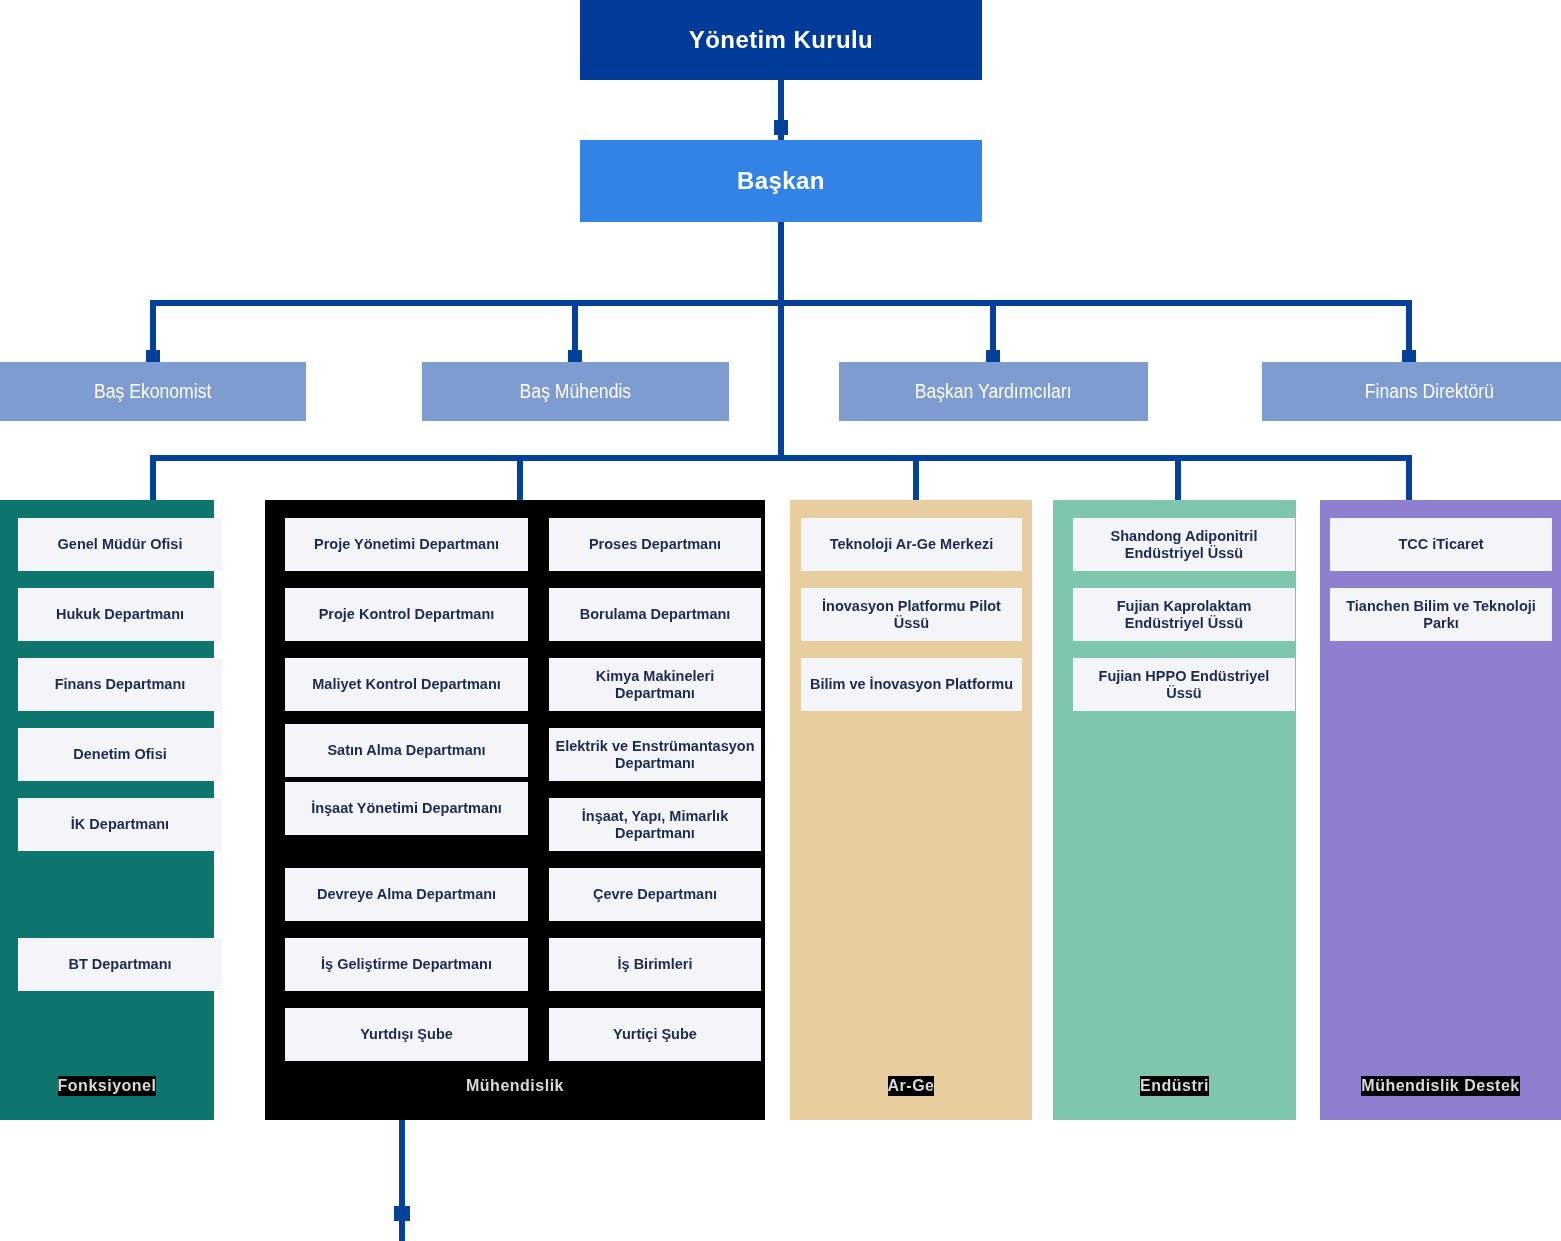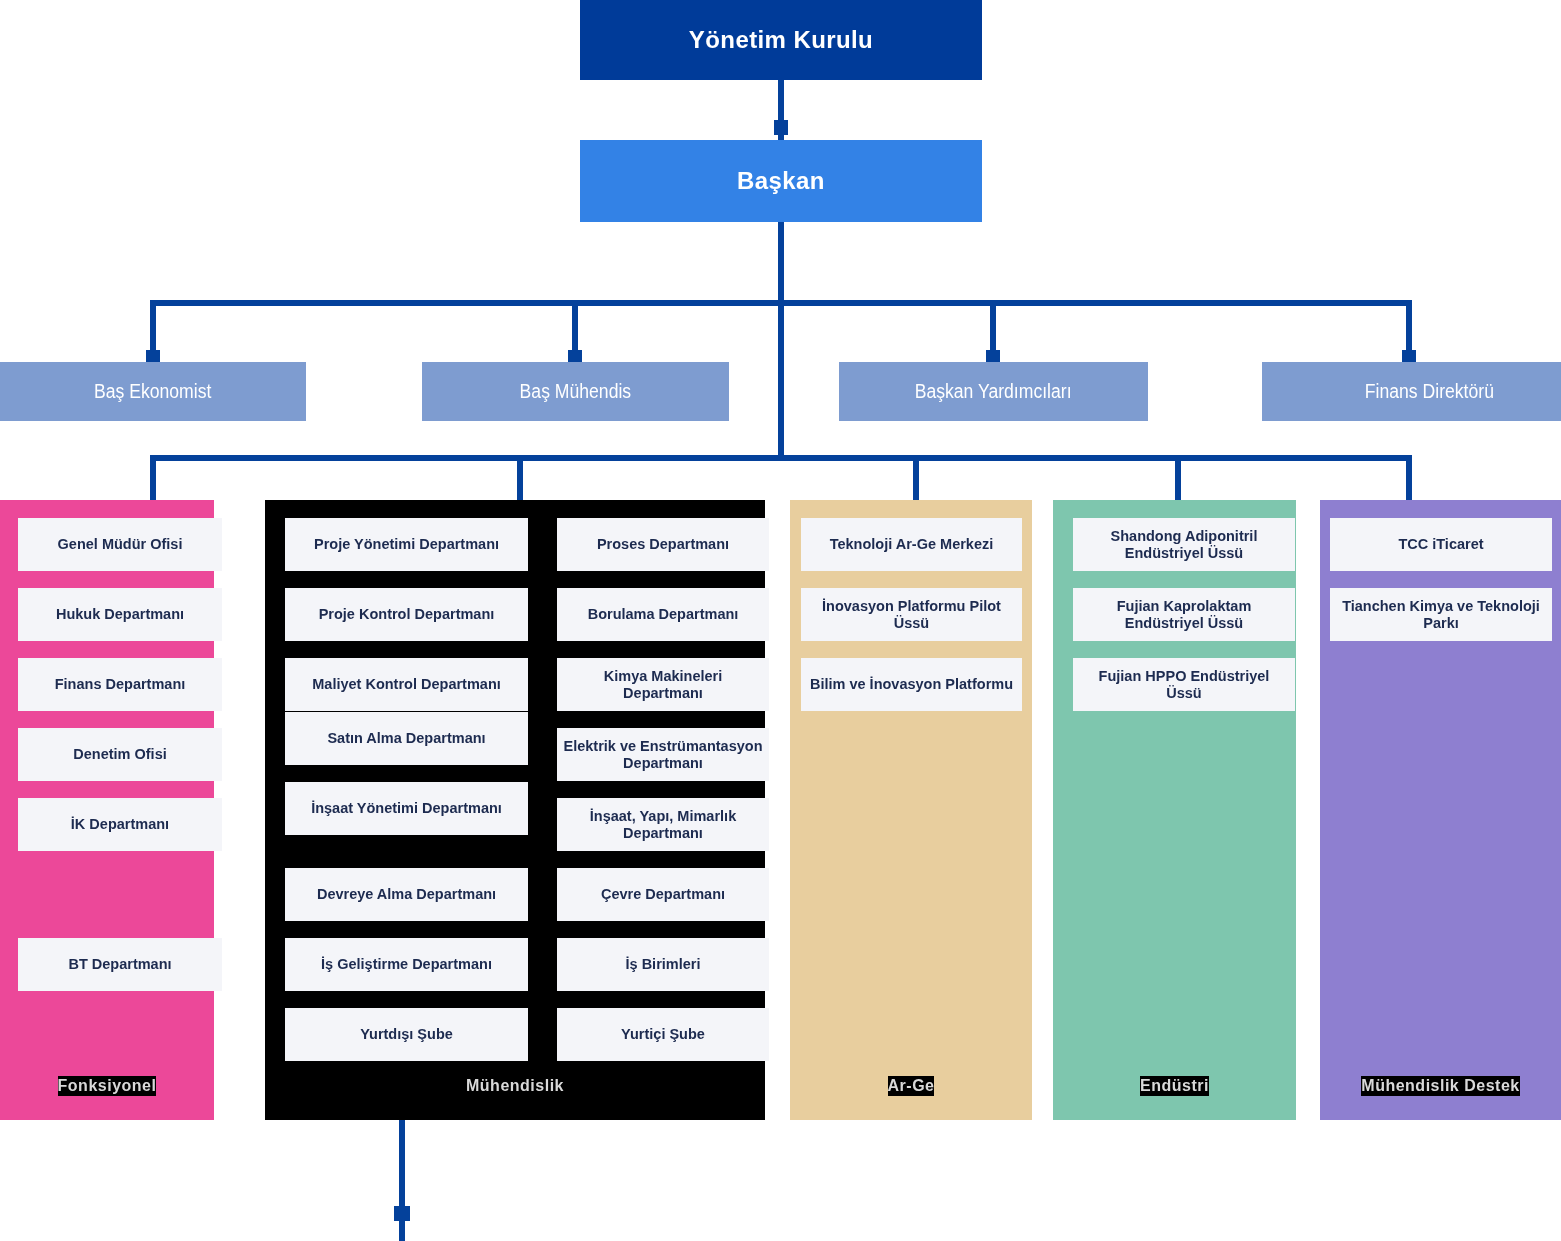--- a/index.html
+++ b/index.html
@@ -12,34 +12,34 @@
   .sq{position:absolute;background:#04419B;}
   .dash{position:absolute;width:0;border-left:4px dashed #04419B;}
   
   .node{position:absolute;display:flex;align-items:center;justify-content:center;text-align:center;color:#ffffff;}
   .node-root{left:580px;top:0;width:402px;height:80px;background:#003B99;font-size:24px;font-weight:700;letter-spacing:.4px;}
   .node-president{left:580px;top:140px;width:402px;height:82px;background:#3382E6;font-size:24px;font-weight:700;letter-spacing:.4px;}
   .node-exec{top:362px;height:59px;background:#7E9CD0;font-size:20px;font-weight:400;}
   .node-exec .cond{display:inline-block;transform:scaleX(.88);white-space:nowrap;}
   
   .col{position:absolute;top:500px;height:620px;}
-  .col-fonksiyonel{left:0;width:214px;background:#ec4899;}
+  .col-fonksiyonel{left:0;width:214px;background:#0f766e;}
   .col-muhendislik{left:265px;width:500px;background:#000000;}
   .col-arge{left:790px;width:242px;background:#E8CE9E;}
   .col-endustri{left:1053px;width:243px;background:#7EC6AE;}
   .col-destek{left:1320px;width:241px;background:#8E7FD0;}
   
   .card{
     position:absolute;height:53px;background:#F4F5F9;color:#1D2B50;
     display:flex;align-items:center;justify-content:center;text-align:center;
     font-size:14.5px;font-weight:700;line-height:16.5px;box-sizing:border-box;padding:0 6px;
   }
   .col-fonksiyonel .card{left:18px;width:204px;}
   .col-muhendislik .card.sub-left{left:20px;width:243px;}
-  .col-muhendislik .card.sub-right{left:292px;width:212px;}
+  .col-muhendislik .card.sub-right{left:284px;width:212px;}
   .col-arge .card{left:11px;width:221px;}
   .col-endustri .card{left:20px;width:222px;}
   .col-destek .card{left:10px;width:222px;}
   
   .tag{position:absolute;bottom:24px;left:0;right:0;text-align:center;}
   .tag span{
     display:inline-block;background:#000000;color:#D9D9D9;
     font-size:16px;font-weight:700;letter-spacing:.5px;padding:0 0;line-height:20px;
   }
 </style>
@@ -97,21 +97,21 @@
     <div class="card" style="top:228px;">Denetim Ofisi</div>
     <div class="card" style="top:298px;">İK Departmanı</div>
     <div class="card" style="top:438px;">BT Departmanı</div>
     <div class="tag"><span>Fonksiyonel</span></div>
   </div>
 
   <div class="col col-muhendislik">
     <div class="card sub-left" style="top:18px;">Proje Yönetimi Departmanı</div>
     <div class="card sub-left" style="top:88px;">Proje Kontrol Departmanı</div>
     <div class="card sub-left" style="top:158px;">Maliyet Kontrol Departmanı</div>
-    <div class="card sub-left" style="top:212px;">Satın Alma Departmanı</div>
+    <div class="card sub-left" style="top:224px;">Satın Alma Departmanı</div>
     <div class="card sub-left" style="top:282px;">İnşaat Yönetimi Departmanı</div>
     <div class="card sub-left" style="top:368px;">Devreye Alma Departmanı</div>
     <div class="card sub-left" style="top:438px;">İş Geliştirme Departmanı</div>
     <div class="card sub-left" style="top:508px;">Yurtdışı Şube</div>
     <div class="card sub-right" style="top:18px;">Proses Departmanı</div>
     <div class="card sub-right" style="top:88px;">Borulama Departmanı</div>
     <div class="card sub-right" style="top:158px;">Kimya Makineleri Departmanı</div>
     <div class="card sub-right" style="top:228px;">Elektrik ve Enstrümantasyon Departmanı</div>
     <div class="card sub-right" style="top:298px;">İnşaat, Yapı, Mimarlık Departmanı</div>
     <div class="card sub-right" style="top:368px;">Çevre Departmanı</div>
@@ -129,17 +129,17 @@
 
   <div class="col col-endustri">
     <div class="card" style="top:18px;">Shandong Adiponitril Endüstriyel Üssü</div>
     <div class="card" style="top:88px;">Fujian Kaprolaktam Endüstriyel Üssü</div>
     <div class="card" style="top:158px;">Fujian HPPO Endüstriyel Üssü</div>
     <div class="tag"><span>Endüstri</span></div>
   </div>
 
   <div class="col col-destek">
     <div class="card" style="top:18px;">TCC iTicaret</div>
-    <div class="card" style="top:88px;">Tianchen Kimya ve Teknoloji Parkı</div>
+    <div class="card" style="top:88px;">Tianchen Bilim ve Teknoloji Parkı</div>
     <div class="tag"><span>Mühendislik Destek</span></div>
   </div>
 
 </div>
 
 </body></html>

